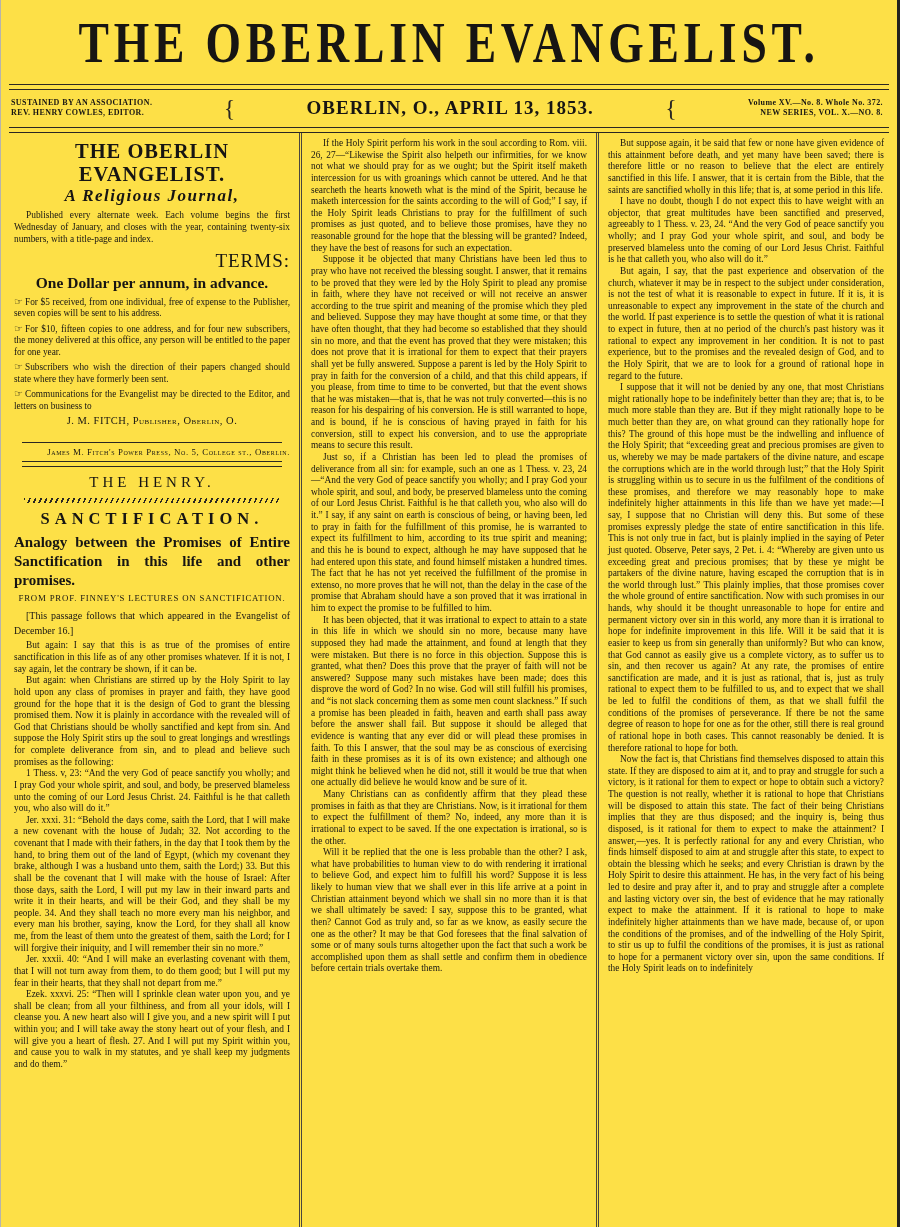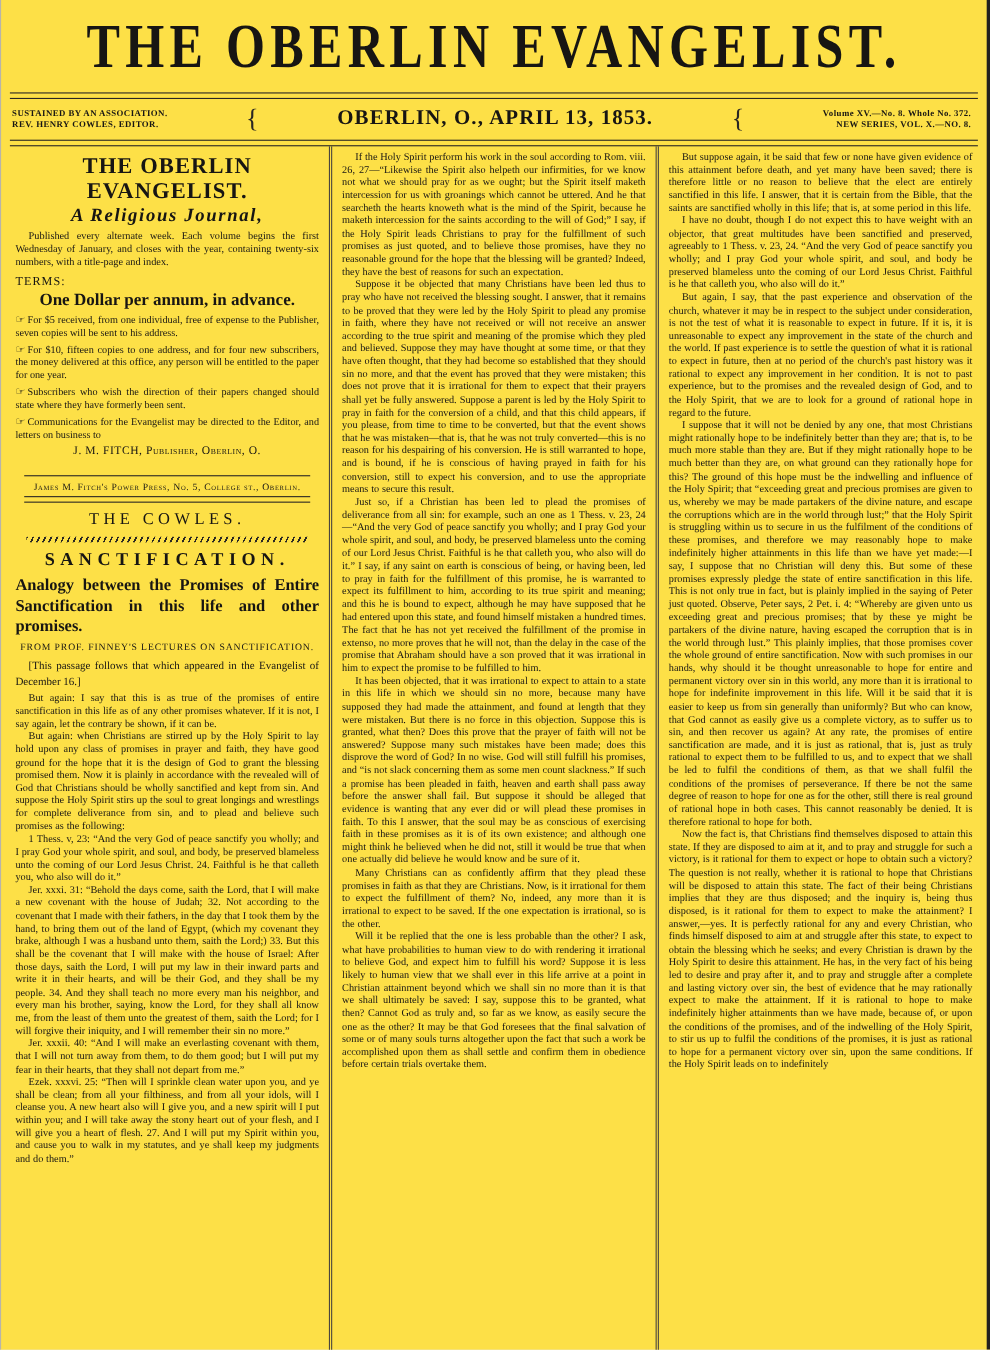--- a/index.html
+++ b/index.html
@@ -30,26 +30,26 @@
   .dl-center{font-size:19px;font-weight:bold;letter-spacing:1px;white-space:nowrap;text-align:right;}
   .brace{font-size:24px;font-weight:normal;color:#2a2723;line-height:1;}
   
   .columns{display:flex;height:1098px;margin:0 4px;}
   .col{flex:1 1 0;padding:5px 9px 0 9px;overflow:hidden;min-width:0;}
   .col + .col{border-left:3px double #4a463f;}
   
   .paper-title{margin:2px 0 0 0;text-align:center;font-size:20.5px;font-weight:bold;letter-spacing:1px;}
   .journal-subtitle{margin:0 0 2px 0;text-align:center;font-size:17px;font-weight:bold;font-style:italic;letter-spacing:1.5px;}
   .pub-info{font-size:9.4px;line-height:1.26;text-align:justify;text-indent:12px;margin:4px 0 2px 0;}
-  .terms-label{text-align:left;font-size:11px;letter-spacing:1px;margin:4px 0 1px 0;font-weight:normal;}
+  .terms-label{text-align:right;font-size:19px;letter-spacing:1px;margin:4px 0 1px 0;font-weight:normal;}
   .terms-price{text-align:center;font-size:15.5px;font-weight:bold;margin:2px 0 4px 0;}
   .notice{font-size:9.3px;line-height:1.24;text-align:justify;margin:0 0 3px 0;}
   .notice .hand{font-size:10px;padding-right:2px;}
   .publisher-line{text-align:center;font-size:10.5px;letter-spacing:.5px;margin:2px 0 16px 0;font-variant:small-caps;}
-  .press-line{text-align:center;font-size:8.8px;font-variant:small-caps;letter-spacing:.6px;margin:4px 0;}
+  .press-line{text-align:right;font-size:8.8px;font-variant:small-caps;letter-spacing:.6px;margin:4px 0;}
   .sermon-header{text-align:center;font-size:15px;letter-spacing:4px;margin:7px 0;font-weight:normal;}
   .wavy{height:5px;margin:2px 10px 6px 10px;
     background:repeating-linear-gradient(115deg,#2a2723 0 1.5px,transparent 1.5px 5px);}
   .sermon-title{text-align:center;font-size:16.5px;font-weight:bold;letter-spacing:5px;margin:6px 0 4px 0;}
   .sermon-subtitle{font-size:15px;font-weight:bold;line-height:1.25;text-align:justify;margin:2px 0 4px 0;}
   .sermon-source{text-align:center;font-size:8.8px;letter-spacing:.8px;margin:2px 0 5px 0;}
   
   .paras p{font-size:9.35px;line-height:1.245;text-align:justify;text-indent:12px;margin:0;word-spacing:.2px;}
   .bracket-note{font-size:10px !important;line-height:1.5 !important;}
 </style>
@@ -99,21 +99,21 @@
 
           <p class="notice"><span class="hand">☞</span><span>Communications for the Evangelist may be directed to the Editor, and letters on business to</span></p>
         </div>
 
       <div class="publisher-line">J. M. FITCH, Publisher, Oberlin, O.</div>
 
       <div class="rule single"></div>
       <div class="press-line">James M. Fitch's Power Press, No. 5, College st., Oberlin.</div>
       <div class="rule double"></div>
 
-      <div class="sermon-header">THE COWLES.</div>
+      <div class="sermon-header">THE HENRY.</div>
       <div class="wavy"></div>
 
       <div class="sermon-title">SANCTIFICATION.</div>
       <div class="sermon-subtitle">Analogy between the Promises of Entire Sanctification in this life and other promises.</div>
       <div class="sermon-source">FROM PROF. FINNEY'S LECTURES ON SANCTIFICATION.</div>
 
       <p class="paras" style="margin:0"></p>
       <p class="pub-info bracket-note">[This passage follows that which appeared in the Evangelist of December 16.]</p>
 
       <div class="paras">

